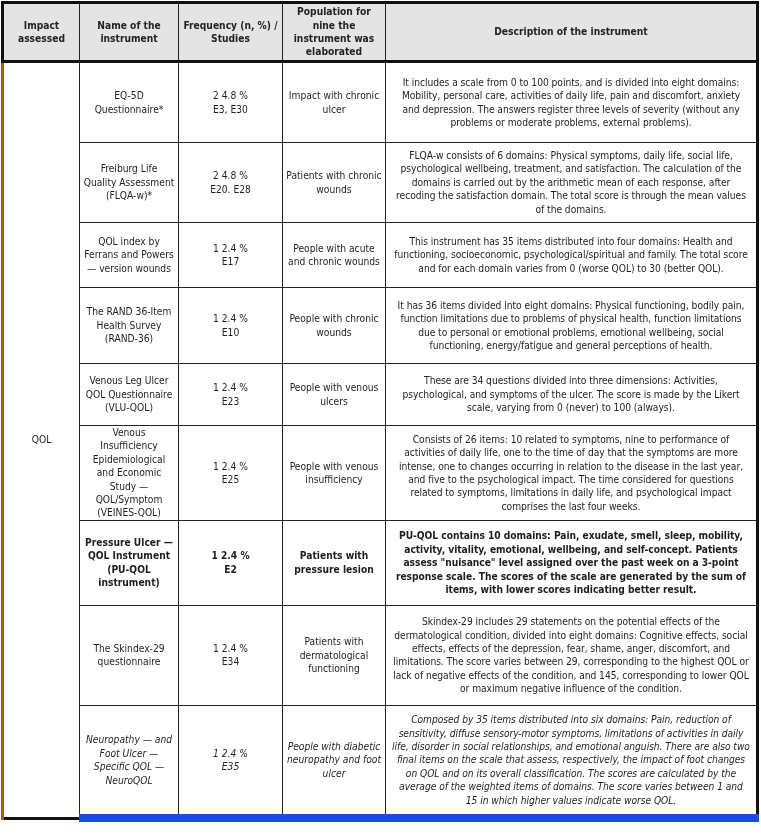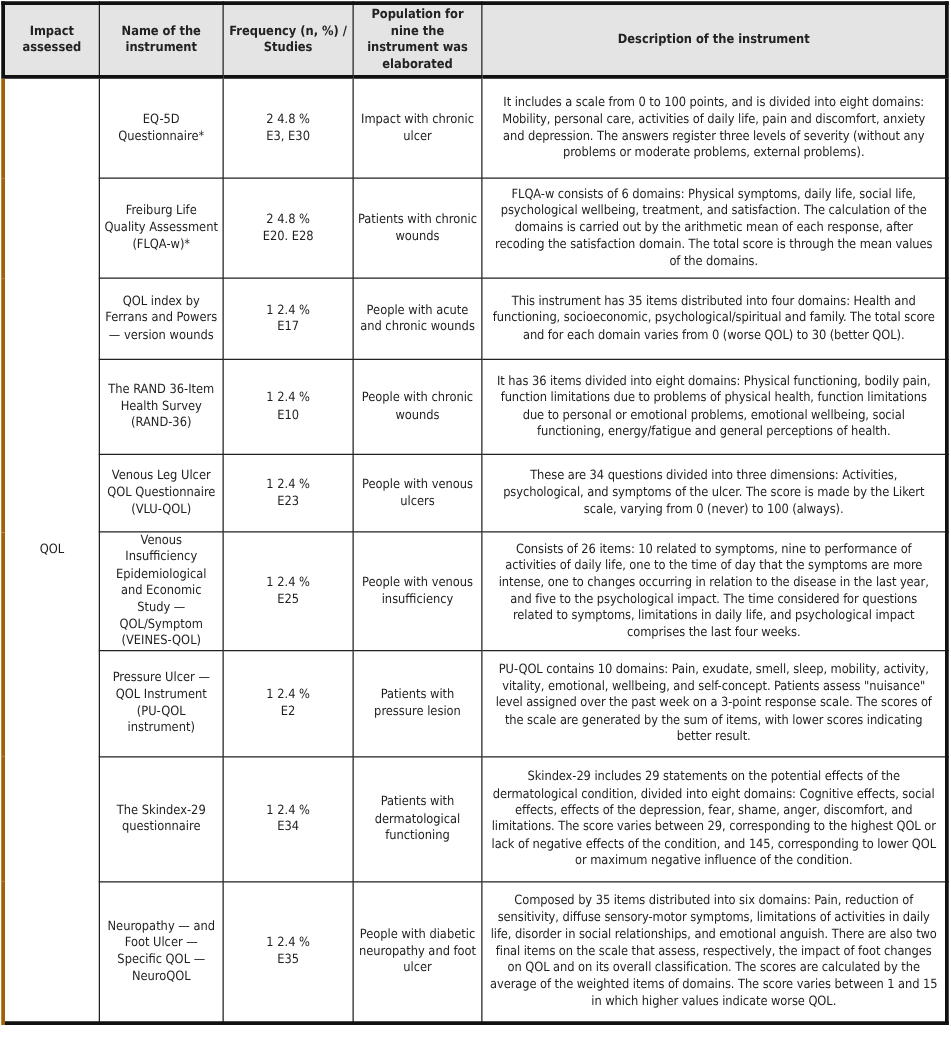--- a/index.html
+++ b/index.html
@@ -27,21 +27,21 @@
     height: 56px;
     color: #222;
     border-bottom: 3px solid #111;
   }
   .tbl td.desc { padding: 0 6px; letter-spacing: -0.05px; }
   .col1 { width: 77px; }
   .col2 { width: 99px; }
   .col3 { width: 104px; }
   .col4 { width: 103px; }
   .tbl td.impact { border-left: 3px solid #a16207; }
-  .tbl tr.last td { border-bottom: 1px solid #1d4ed8; }
+  .tbl tr.last td { border-bottom: 8px solid #1d4ed8; font-style: italic; }
 </style>
 </head>
 <body>
 
 <table class="tbl">
   <colgroup>
     <col class="col1">
       <col class="col2">
       <col class="col3">
       <col class="col4">
@@ -105,21 +105,21 @@
       </tr>
       <tr style="height: 89px;">
         <td>Venous Insufficiency Epidemiological and Economic Study — QOL/Symptom (VEINES-QOL)</td>
         <td>
           <div>1 2.4 %</div>
           <div>E25</div>
         </td>
         <td>People with venous insufficiency</td>
         <td class="desc">Consists of 26 items: 10 related to symptoms, nine to performance of activities of daily life, one to the time of day that the symptoms are more intense, one to changes occurring in relation to the disease in the last year, and five to the psychological impact. The time considered for questions related to symptoms, limitations in daily life, and psychological impact comprises the last four weeks.</td>
       </tr>
-      <tr style="height: 85px;">
+      <tr style="height: 85px; font-weight: bold;">
         <td>Pressure Ulcer — QOL Instrument (PU-QOL instrument)</td>
         <td>
           <div>1 2.4 %</div>
           <div>E2</div>
         </td>
         <td>Patients with pressure lesion</td>
         <td class="desc">PU-QOL contains 10 domains: Pain, exudate, smell, sleep, mobility, activity, vitality, emotional, wellbeing, and self-concept. Patients assess "nuisance" level assigned over the past week on a 3-point response scale. The scores of the scale are generated by the sum of items, with lower scores indicating better result.</td>
       </tr>
       <tr style="height: 100px;">
         <td>The Skindex-29 questionnaire</td>

